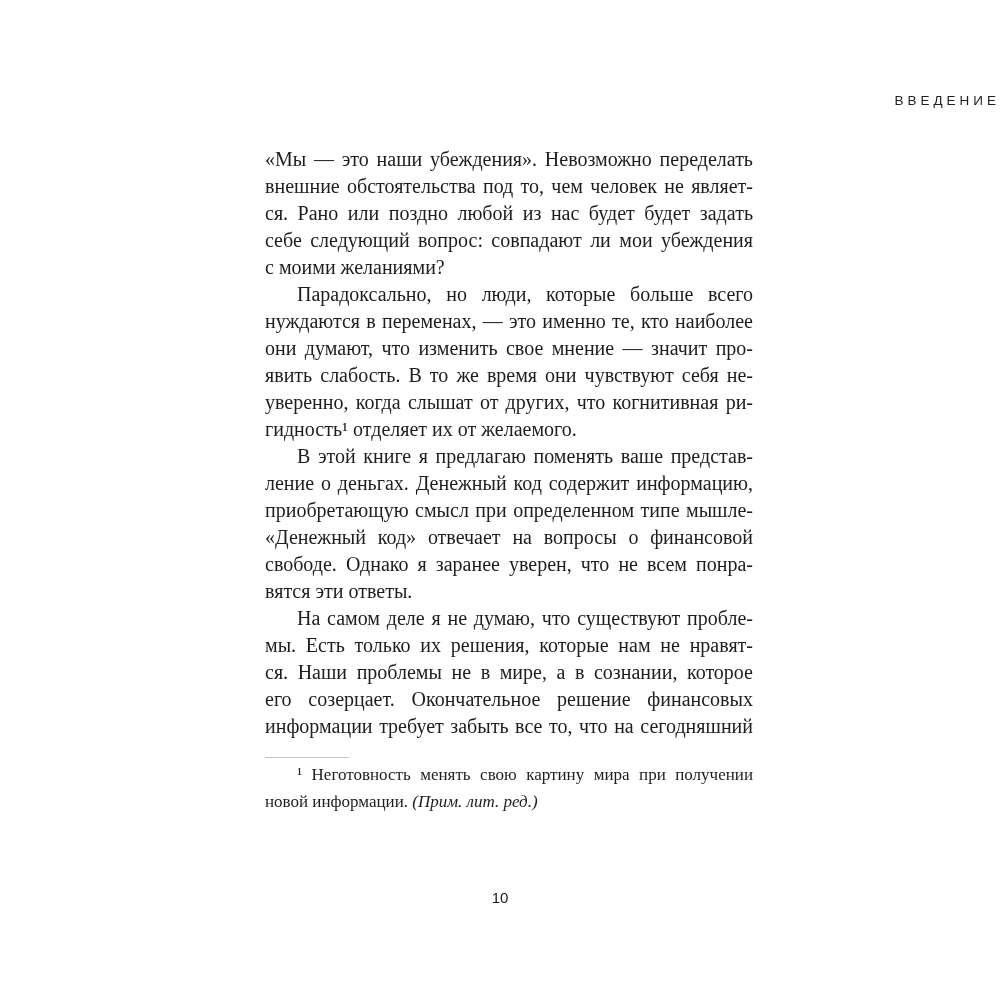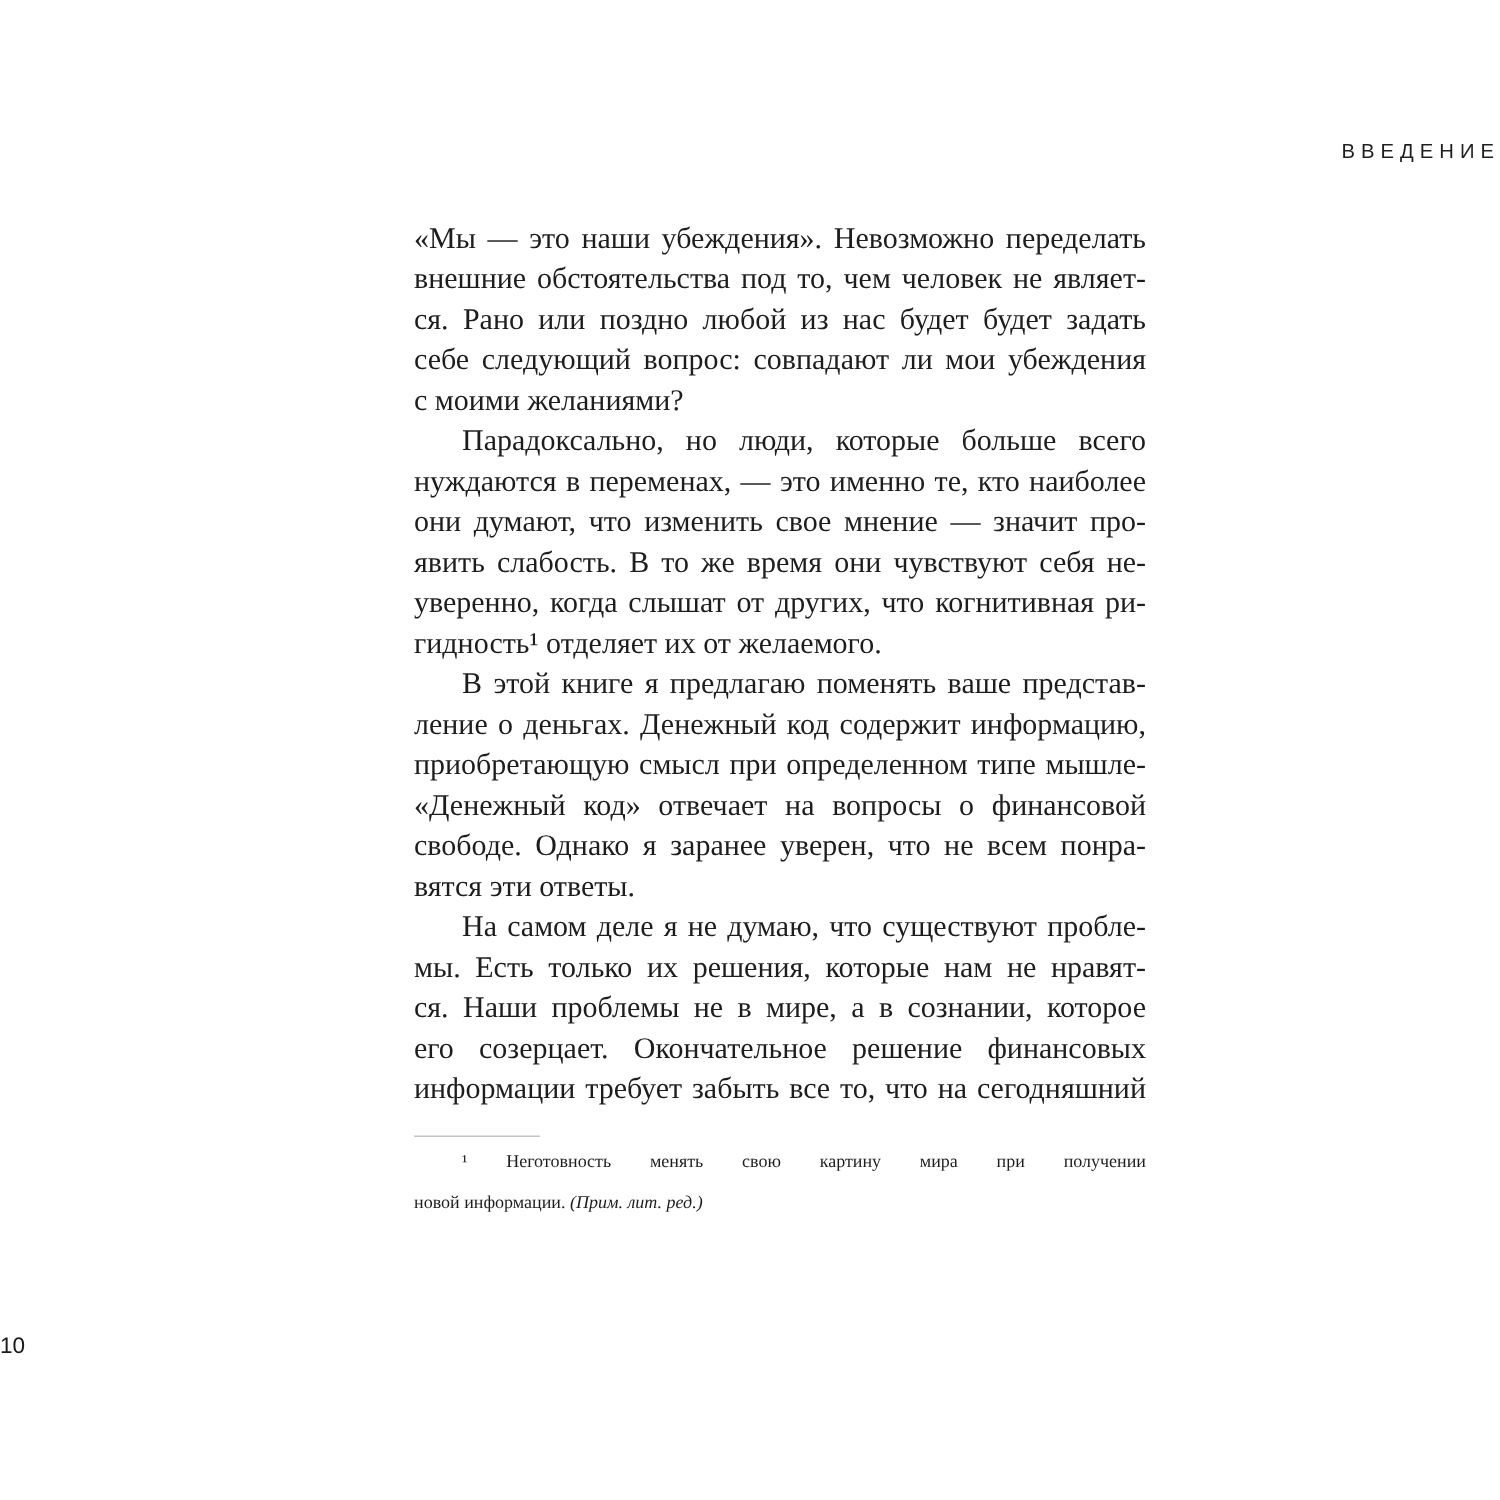--- a/index.html
+++ b/index.html
@@ -23,21 +23,21 @@
     width: 100%;
     text-align: right;
     font-family: "Liberation Sans", sans-serif;
     font-size: 13.5px;
     font-weight: 500;
     letter-spacing: 4px;
     color: #1f1f1f;
   }
   .text-column {
     position: absolute;
-    left: 276px;
+    left: 265px;
     top: 146px;
     width: 488px;
     font-size: 20px;
     line-height: 27px;
   }
   .para { margin: 0; }
   .line {
     height: 27px;
     overflow: hidden;
     text-align: justify;
@@ -47,30 +47,31 @@
   .line.no-just { text-align-last: left; }
   .line.indent { text-indent: 32px; }
   .fn-rule {
     margin-top: 17px;
     width: 84px;
     height: 1px;
     background: #c4c4c4;
   }
   .footnote {
     margin-top: 3px;
-    font-size: 12px;
+    font-size: 17px;
     line-height: 27px;
   }
   .footnote .line { height: 27px; }
   .footnote .line.indent { text-indent: 32px; }
   .page-number {
     position: absolute;
     top: 889px;
     left: 0;
     width: 100%;
+    text-align: center;
     font-family: "Liberation Sans", sans-serif;
     font-size: 15px;
     color: #1a1a1a;
   }
   .italic { font-style: italic; }
 </style>
 </head>
 <body>
 
 <div class="page">

